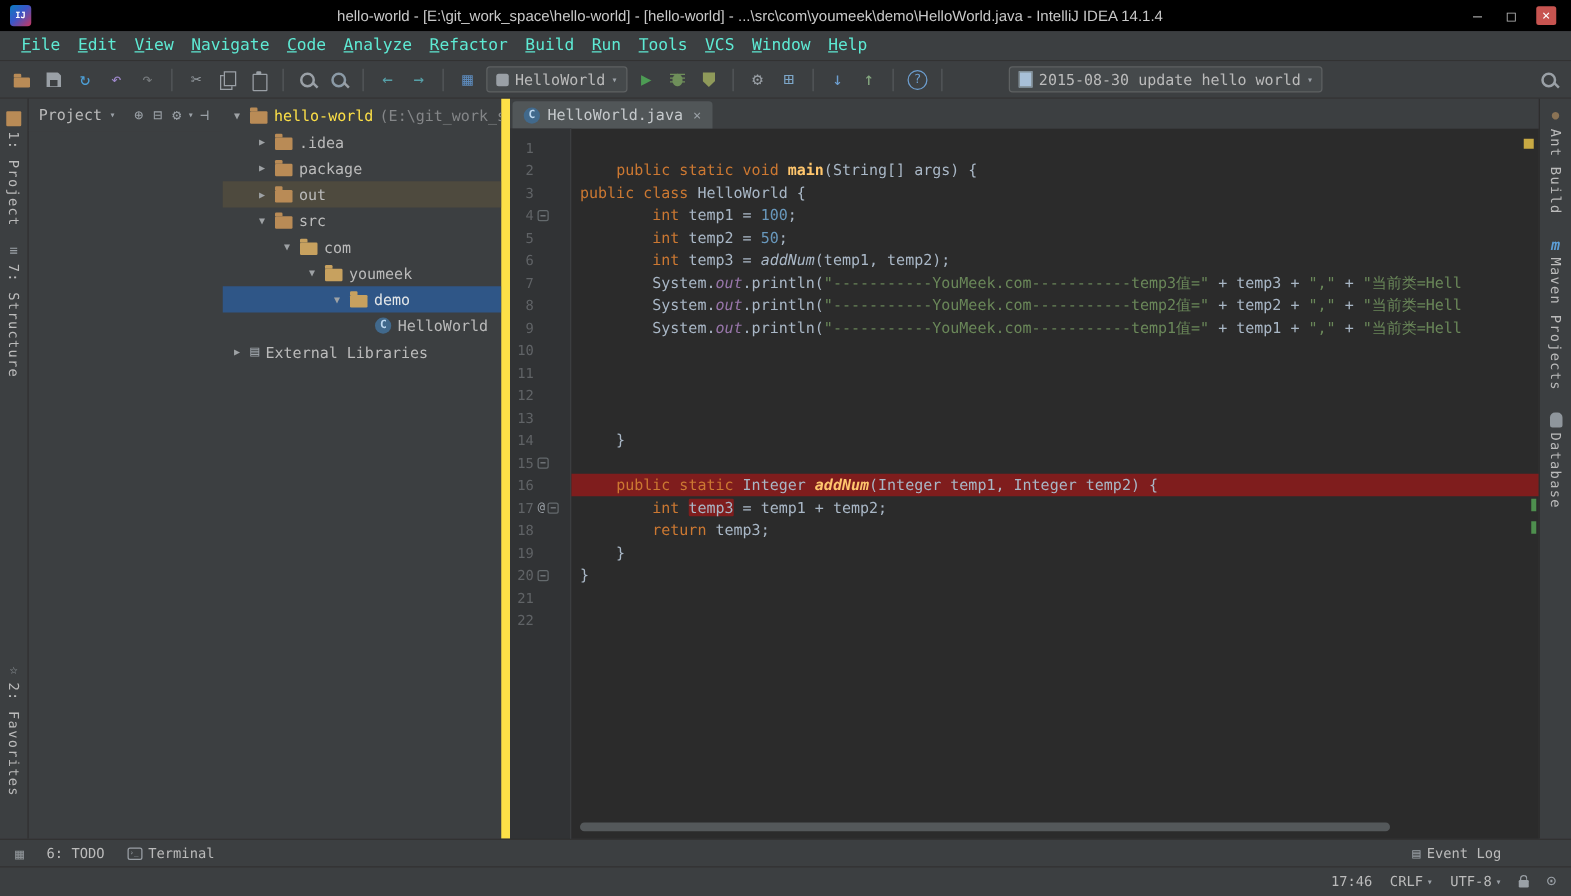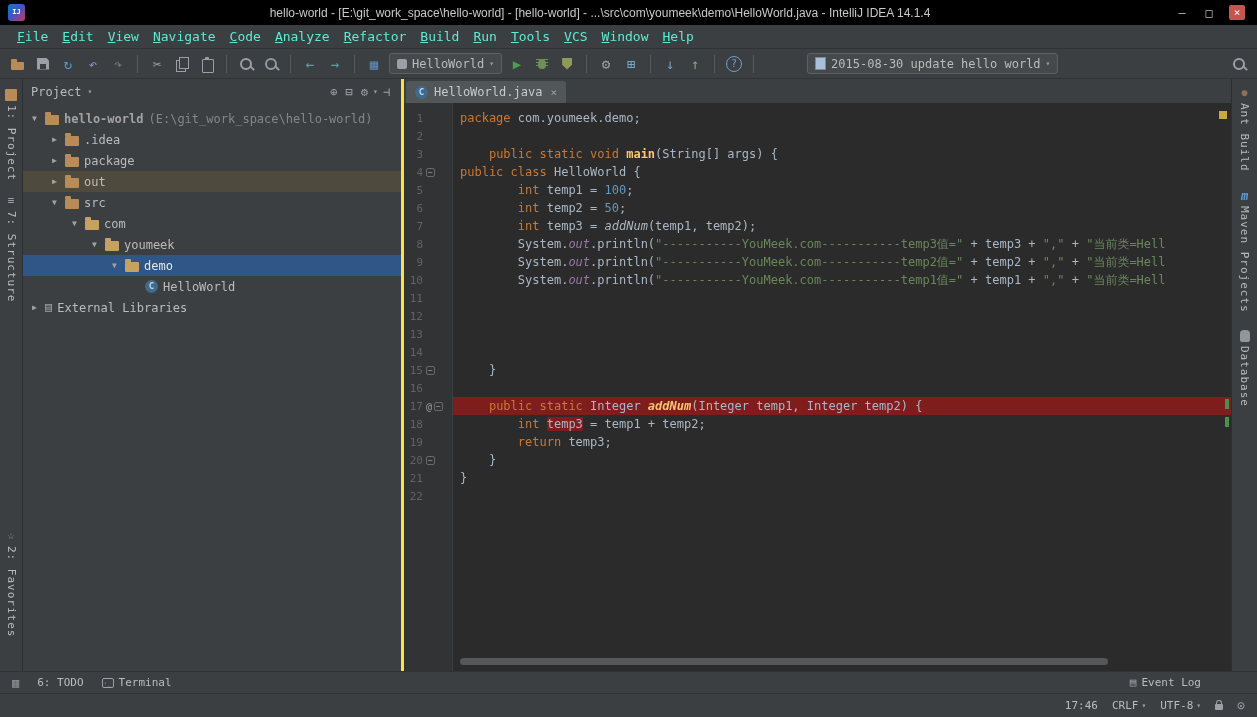--- a/index.html
+++ b/index.html
@@ -69,30 +69,30 @@
   .vtext{writing-mode:vertical-rl;white-space:nowrap;letter-spacing:1px}
   .st-ico{font-size:11px;color:#9aa0a6;text-align:center;min-height:12px;line-height:12px}
   .st-project{width:12px;height:9px;background:#b98b56;border-radius:1px;margin-top:2px}
   .st-structure{color:#9aa0a6}
   .st-favorites{color:#9aa0a6}
   .st-ant{color:#8a7355;font-size:10px}
   .st-maven{color:#5c9fd8;font-style:italic;font-weight:bold;font-size:12px}
   .st-database{width:10px;height:11px;background:#8f969c;border-radius:4px 4px 2px 2px}
 
   
-  .project-panel{width:378px;flex:none;display:flex;flex-direction:column;background:#3c3f41;border-right:3px solid #fde047}
+  .project-panel{width:378px;flex:none;display:flex;background:#3c3f41;border-right:7px solid #fde047}
   .pp-header{height:25px;flex:none;display:flex;align-items:center;gap:6px;padding:0 8px;font-size:12px;color:#bbbbbb;
              border-bottom:1px solid #3c3f41}
   .pp-ico{color:#9aa0a6;font-size:12px;padding:0 3px}
   .tree{flex:1;overflow:hidden;padding-top:3px;font-size:12px;color:#bbbbbb}
   .tree-row{height:21px;display:flex;align-items:center;gap:5px;white-space:nowrap}
   .tree-row .arrow{width:11px;text-align:center;font-size:8px;color:#9ea2a5;flex:none}
   .row-selected{background:#2f5687;color:#e3e6e8}
   .row-hover{background:#4e4a3e}
-  .tree-bold{font-weight:bold;color:#a3a3a3}
+  .tree-bold{font-weight:normal;color:#fde047}
   .tree-hint{color:#848688}
   .t-ico{flex:none;position:relative}
   .ico-folder{width:14px;height:10px;background:#b98b56;border-radius:1px;margin-top:3px}
   .ico-folder::before{content:"";position:absolute;top:-3px;left:0;width:6px;height:3px;background:#b98b56;border-radius:1px 1px 0 0}
   .ico-folder.pkg{background:#c7a15f}
   .ico-folder.pkg::before{background:#c7a15f}
   .ico-class{width:13px;height:13px;border-radius:50%;background:#41698c;color:#bcd7ef;
              font-size:9px;line-height:13px;text-align:center;font-weight:bold}
   .ico-class::after{content:"C"}
   .ico-iml{width:12px;height:12px;border-radius:2px;background:linear-gradient(135deg,#4a78a8,#8a5fa8)}
@@ -410,21 +410,20 @@
             </div>
             <div class="gutter-line">
               <span class="num">22</span>
               <span class="marks"></span>
             </div>
           </div>
         <div class="code" id="code">
           <span class="insp-square"></span>
           <span class="vcs-mark m1"></span>
           <span class="vcs-mark m2"></span>
-        <div class="code-line"><span class="tok-kw">package</span><span class="tok-pl"> com.youmeek.demo;</span></div>
             <div class="code-line"></div>
             <div class="code-line"><span class="tok-pl">    </span><span class="tok-kw">public static void </span><span class="tok-dec">main</span><span class="tok-pl">(String[] args) {</span></div>
             <div class="code-line"><span class="tok-kw">public class</span><span class="tok-pl"> HelloWorld {</span></div>
             <div class="code-line"><span class="tok-pl">        </span><span class="tok-kw">int</span><span class="tok-pl"> temp1 = </span><span class="tok-num">100</span><span class="tok-pl">;</span></div>
             <div class="code-line"><span class="tok-pl">        </span><span class="tok-kw">int</span><span class="tok-pl"> temp2 = </span><span class="tok-num">50</span><span class="tok-pl">;</span></div>
             <div class="code-line"><span class="tok-pl">        </span><span class="tok-kw">int</span><span class="tok-pl"> temp3 = </span><span class="tok-call">addNum</span><span class="tok-pl">(temp1, temp2);</span></div>
             <div class="code-line"><span class="tok-pl">        System.</span><span class="tok-fld">out</span><span class="tok-pl">.println(</span><span class="tok-str">"-----------YouMeek.com-----------temp3值="</span><span class="tok-pl"> + temp3 + </span><span class="tok-str">","</span><span class="tok-pl"> + </span><span class="tok-str">"当前类=Hell</span></div>
             <div class="code-line"><span class="tok-pl">        System.</span><span class="tok-fld">out</span><span class="tok-pl">.println(</span><span class="tok-str">"-----------YouMeek.com-----------temp2值="</span><span class="tok-pl"> + temp2 + </span><span class="tok-str">","</span><span class="tok-pl"> + </span><span class="tok-str">"当前类=Hell</span></div>
             <div class="code-line"><span class="tok-pl">        System.</span><span class="tok-fld">out</span><span class="tok-pl">.println(</span><span class="tok-str">"-----------YouMeek.com-----------temp1值="</span><span class="tok-pl"> + temp1 + </span><span class="tok-str">","</span><span class="tok-pl"> + </span><span class="tok-str">"当前类=Hell</span></div>
             <div class="code-line"></div>

